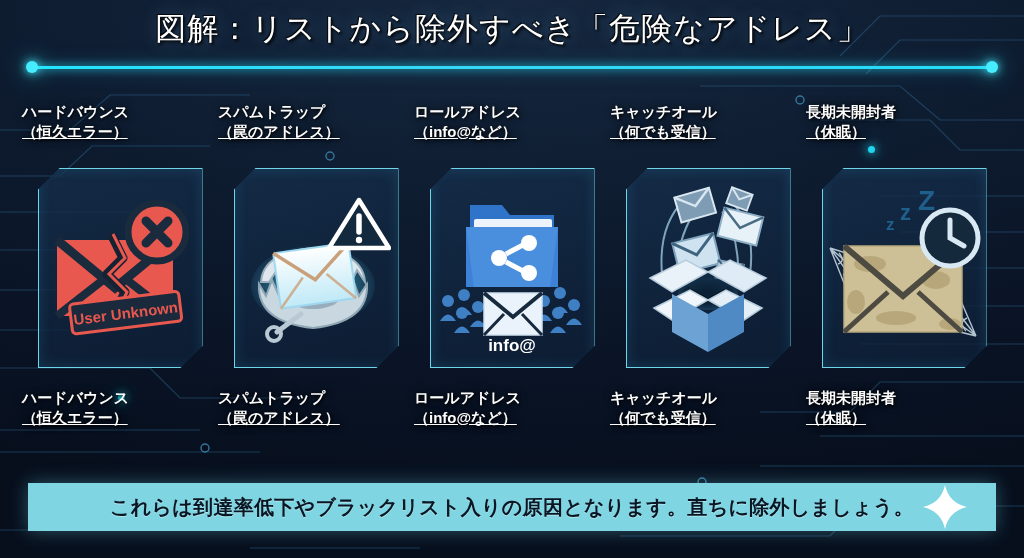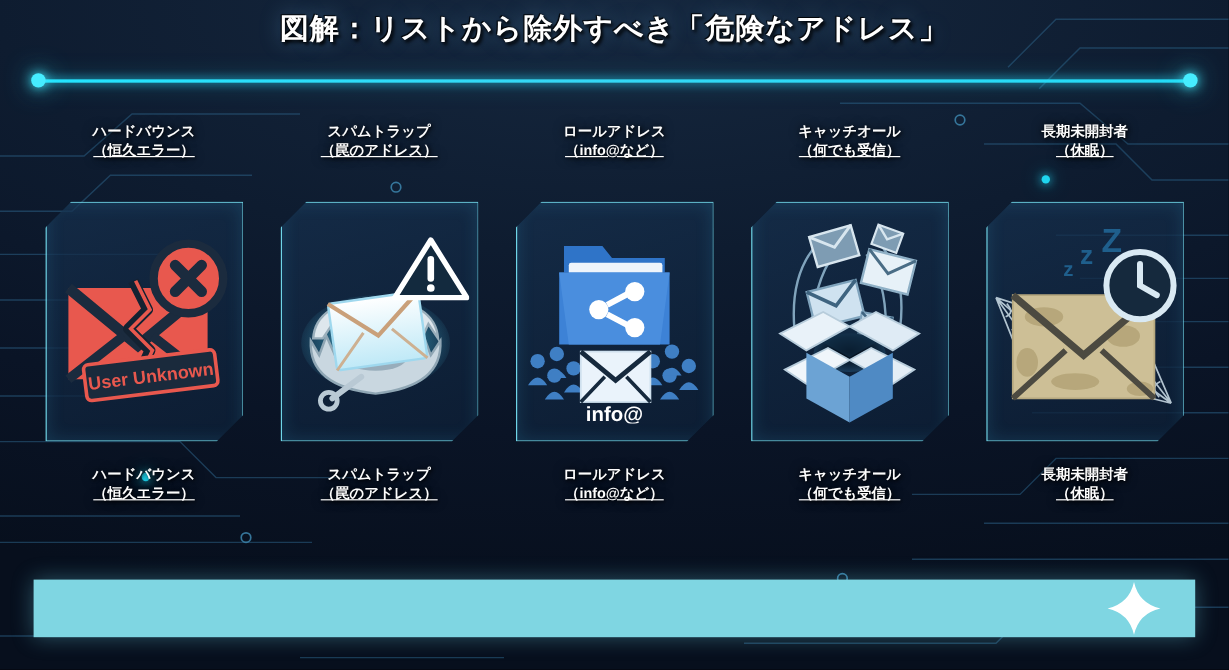--- a/index.html
+++ b/index.html
@@ -18,29 +18,29 @@
        box-shadow:0 0 8px #2ad6f7,0 0 18px rgba(42,214,247,.55);border-radius:2px;}
   .node{position:absolute;width:12px;height:12px;border-radius:50%;
         background:#46ecff;box-shadow:0 0 10px #46ecff,0 0 22px rgba(70,236,255,.8);}
   .node.l{left:26px;top:61px;}
   .node.r{right:26px;top:61px;}
   .dot{position:absolute;width:7px;height:7px;border-radius:50%;background:#1fd5ef;
        box-shadow:0 0 8px #1fd5ef,0 0 16px rgba(31,213,239,.6);}
   
   .titlebar{position:absolute;left:0;right:0;top:8px;text-align:center;}
   .title{
-    display:inline-block;color:#ffffff;font-size:24px;font-weight:bold;letter-spacing:1px;
+    display:inline-block;color:#ffffff;font-size:31px;font-weight:normal;letter-spacing:1px;
     text-shadow:0 0 2px #000,2px 2px 3px rgba(0,0,0,.9),-1px -1px 0 rgba(0,0,0,.75),
                 0 0 18px rgba(120,200,255,.35);
   }
   
   .labelrow{position:absolute;left:22px;right:22px;display:flex;}
   .labelrow.top{top:102px;}
   .labelrow.bot{top:388px;}
-  .lbl{flex:1;text-align:center;color:#fdfdfd;font-size:12px;font-weight:bold;
+  .lbl{flex:1;color:#fdfdfd;font-size:15px;font-weight:bold;
        line-height:1.32;text-shadow:1px 1px 3px rgba(0,0,0,.95),0 0 9px rgba(0,0,0,.8);}
   .lbl .l2{display:block;text-decoration:underline;}
   
   .cards{position:absolute;left:22px;right:22px;top:168px;height:200px;display:flex;}
   .cardwrap{flex:1;display:flex;justify-content:center;}
   .card{
     position:relative;width:165px;height:200px;
     background:linear-gradient(160deg,rgba(22,48,78,.72),rgba(13,31,54,.8));
     border:1.6px solid #6fd5e8;
     clip-path:polygon(22px 0,100% 0,100% calc(100% - 22px),calc(100% - 22px) 100%,0 100%,0 22px);
@@ -397,18 +397,19 @@
       <span>キャッチオール</span>
       <span class="l2">（何でも受信）</span>
     </div>
     <div class="lbl">
       <span>長期未開封者</span>
       <span class="l2">（休眠）</span>
     </div>
   </div>
 
   <div class="banner">
+    <span class="banner-text">これらは到達率低下やブラックリスト入りの原因となります。直ちに除外しましょう。</span>
     <svg class="sparkle" width="46" height="46" viewBox="0 0 46 46">
       <path d="M23 1 Q27 19 45 23 Q27 27 23 45 Q19 27 1 23 Q19 19 23 1 Z" fill="#ffffff"></path>
     </svg>
   </div>
 
 </div>
 
 </body></html>

